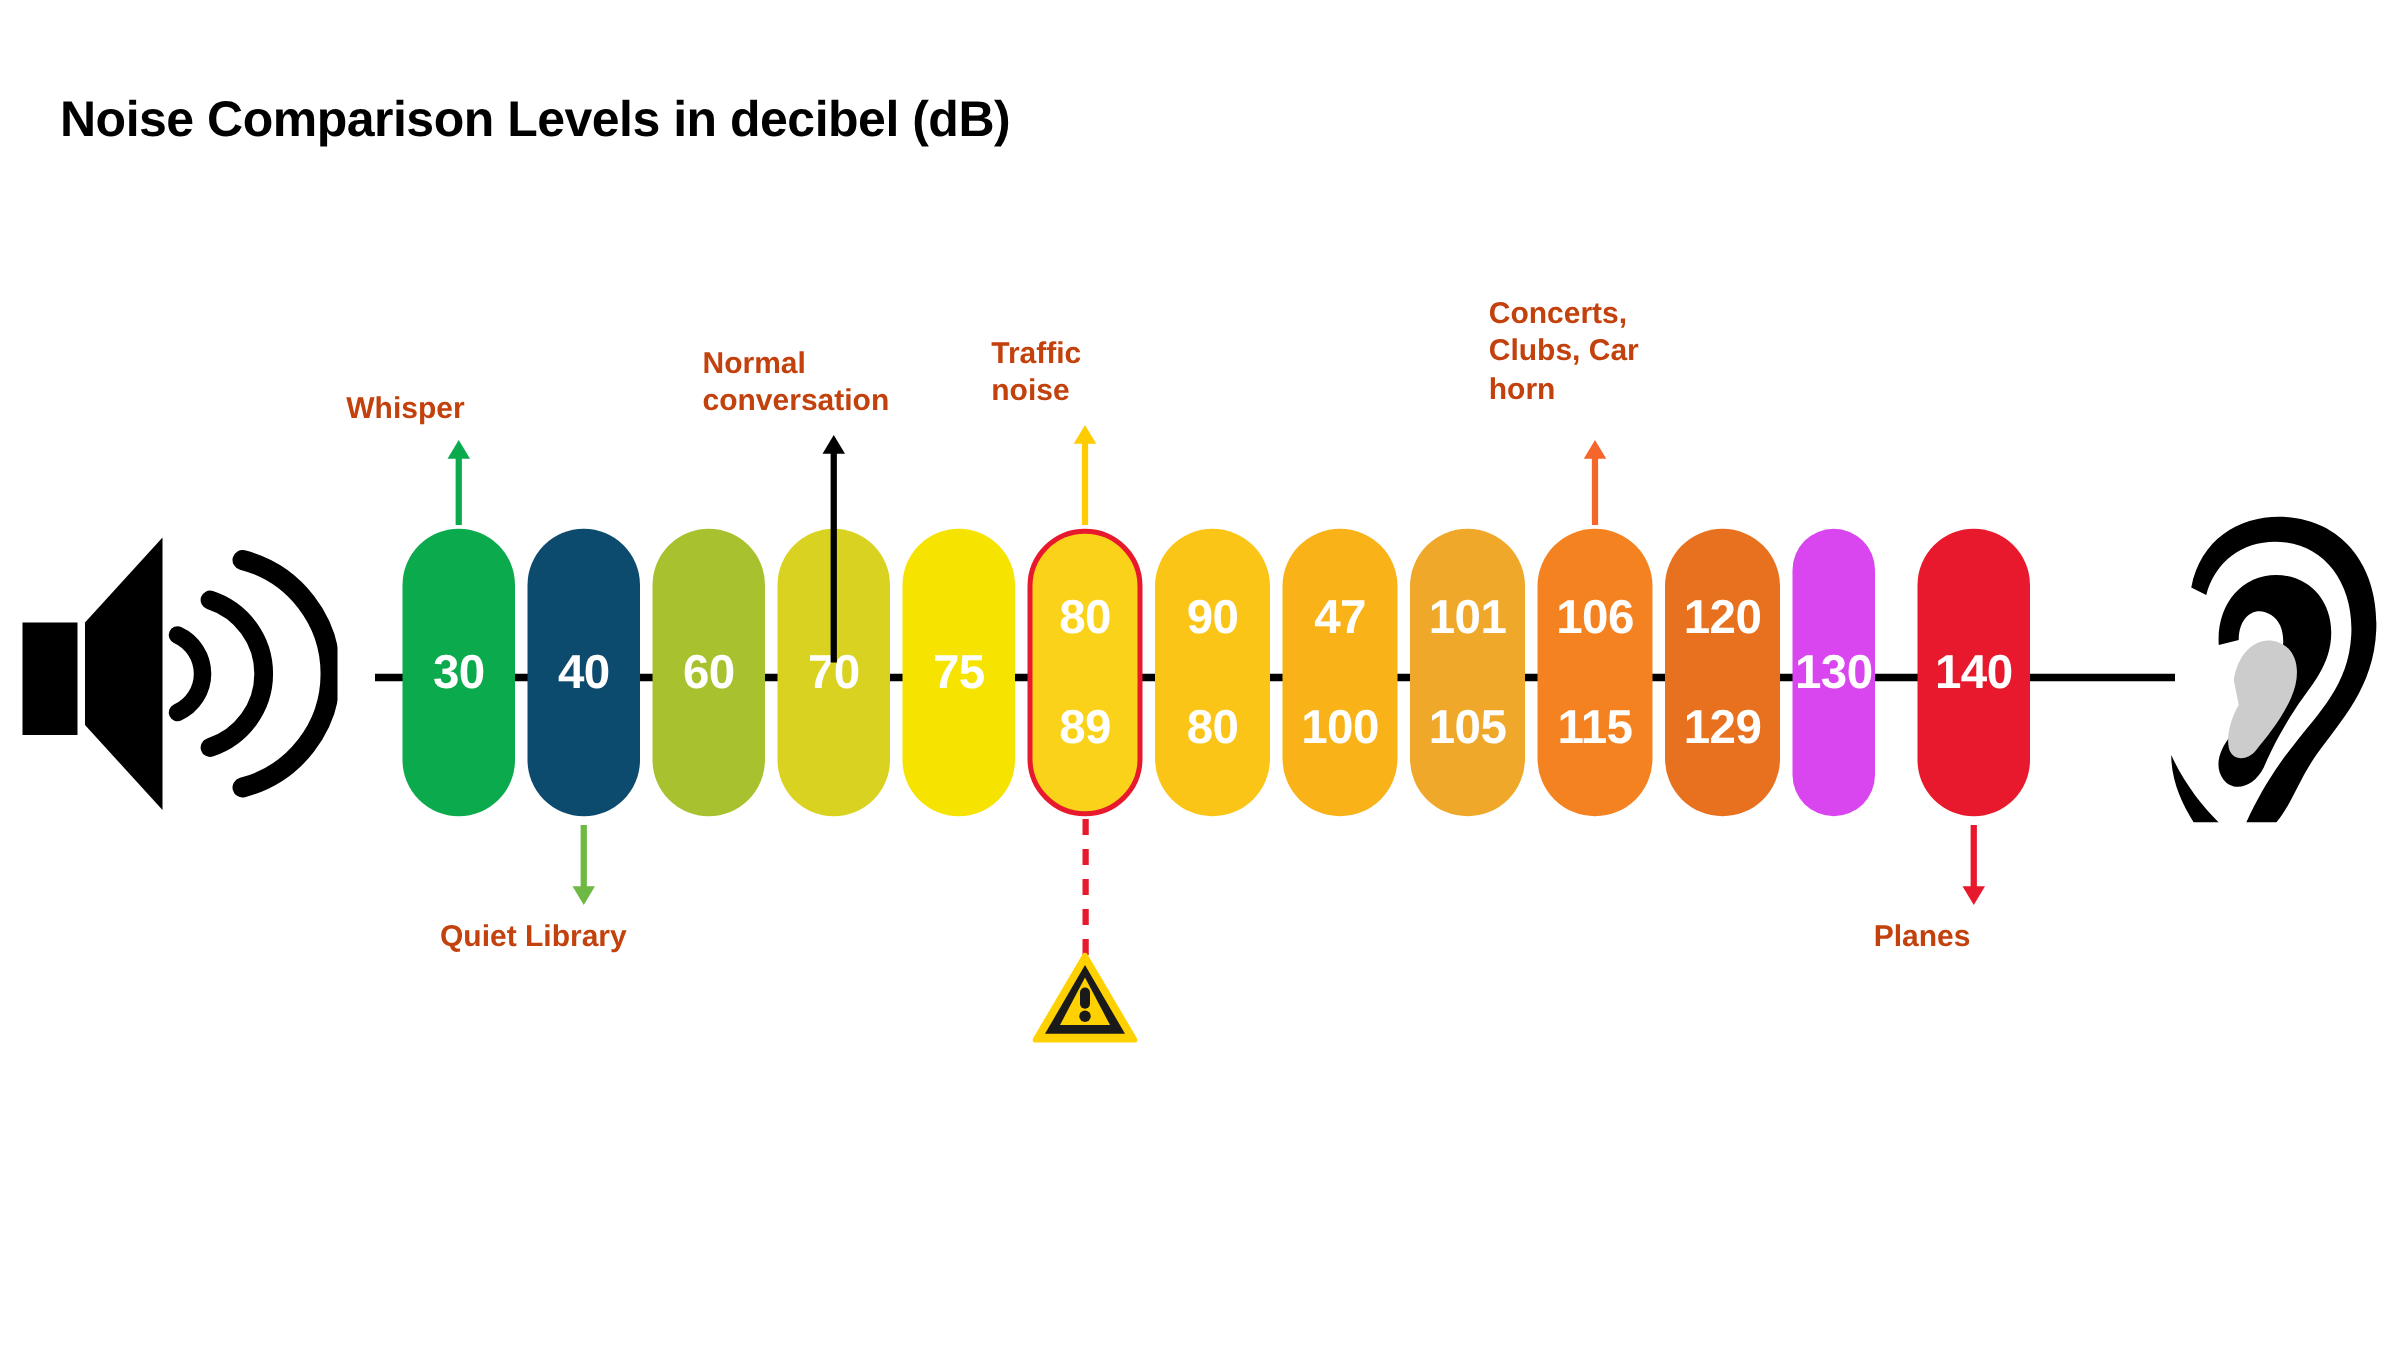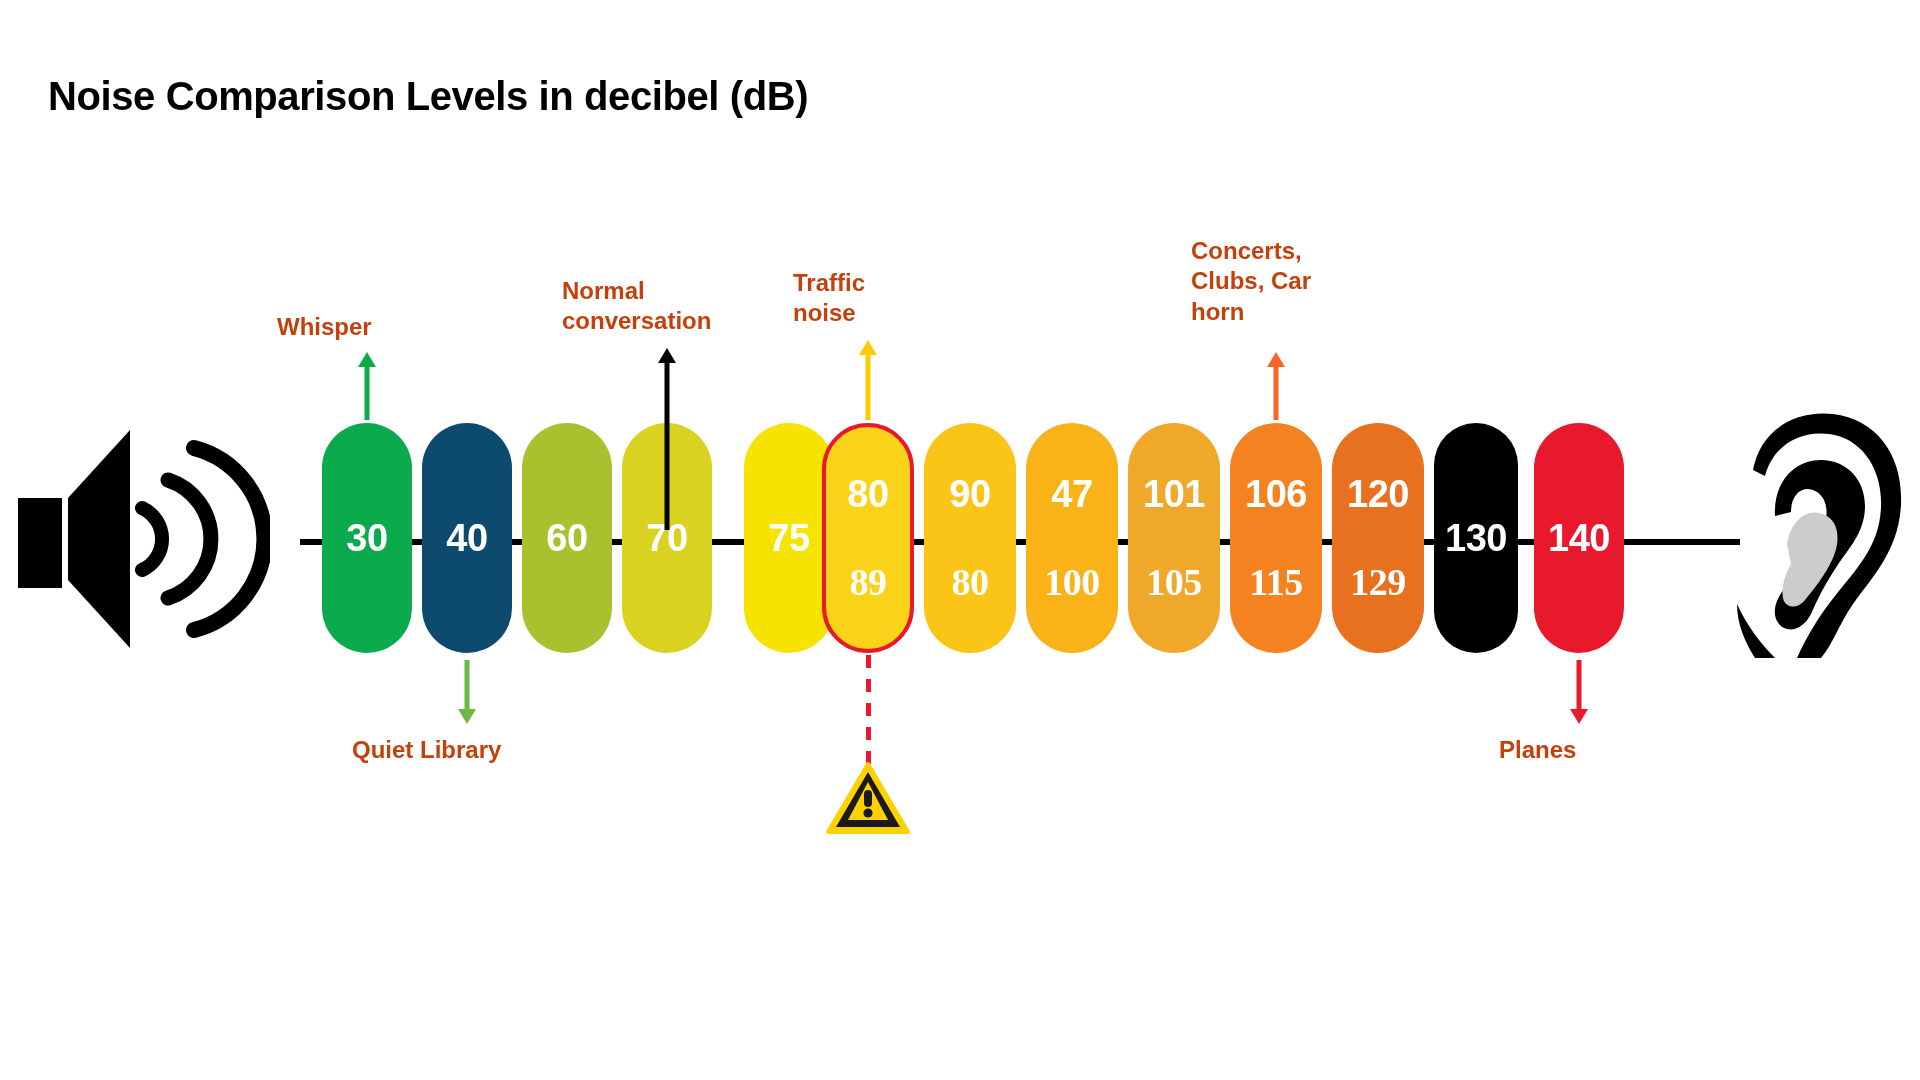--- a/index.html
+++ b/index.html
@@ -87,21 +87,21 @@
   }
   .pill-num {
     color: #ffffff;
     font-weight: 700;
     font-size: 38px;
     line-height: 1.0;
     letter-spacing: -0.5px;
     text-align: center;
   }
   .pill-num.top { margin-bottom: 18px; }
-  .pill-num.bottom { margin-top: 32px; font-family: Liberation Serif, serif; }
+  .pill-num.bottom { margin-top: 32px; }
   .pill-num.single { margin: 0; }
 
   
   .arrow-up, .arrow-down {
     position: absolute;
   }
   .arrow-stem {
     position: absolute;
     left: 50%;
     transform: translateX(-50%);
@@ -189,21 +189,21 @@
       </div>
       <div class="pill" style="left: 422px; width: 90px; background: #0c4a6e;">
         <div class="pill-num single">40</div>
       </div>
       <div class="pill" style="left: 522px; width: 90px; background: rgb(167, 194, 46);">
         <div class="pill-num single">60</div>
       </div>
       <div class="pill" style="left: 622px; width: 90px; background: rgb(217, 210, 33);">
         <div class="pill-num single">70</div>
       </div>
-      <div class="pill" style="left: 744px; width: 90px; background: rgb(247, 227, 0);">
+      <div class="pill" style="left: 722px; width: 90px; background: rgb(247, 227, 0);">
         <div class="pill-num single">75</div>
       </div>
       <div class="pill flagged" style="left: 822px; width: 92px; background: rgb(251, 210, 26);">
         <div class="pill-num top">80</div>
         <div class="pill-num bottom">89</div>
       </div>
       <div class="pill" style="left: 924px; width: 92px; background: rgb(251, 197, 24);">
         <div class="pill-num top">90</div>
         <div class="pill-num bottom">80</div>
       </div>
@@ -216,21 +216,21 @@
         <div class="pill-num bottom">105</div>
       </div>
       <div class="pill" style="left: 1230px; width: 92px; background: rgb(245, 130, 32);">
         <div class="pill-num top">106</div>
         <div class="pill-num bottom">115</div>
       </div>
       <div class="pill" style="left: 1332px; width: 92px; background: rgb(232, 113, 31);">
         <div class="pill-num top">120</div>
         <div class="pill-num bottom">129</div>
       </div>
-      <div class="pill" style="left: 1434px; width: 84px; background: #000000;">
+      <div class="pill" style="left: 1434px; width: 66px; background: #d946ef;">
         <div class="pill-num single">130</div>
       </div>
       <div class="pill" style="left: 1534px; width: 90px; background: rgb(232, 25, 44);">
         <div class="pill-num single">140</div>
       </div>
     </div>
 
   <div class="callout-layer">
       <div class="arrow-up" style="left: 347px; top: 352px; width: 40px; height: 68px;">
         <div class="arrow-stem" style="background: rgb(11, 170, 76); top: 12px; height: 56px;"></div>

